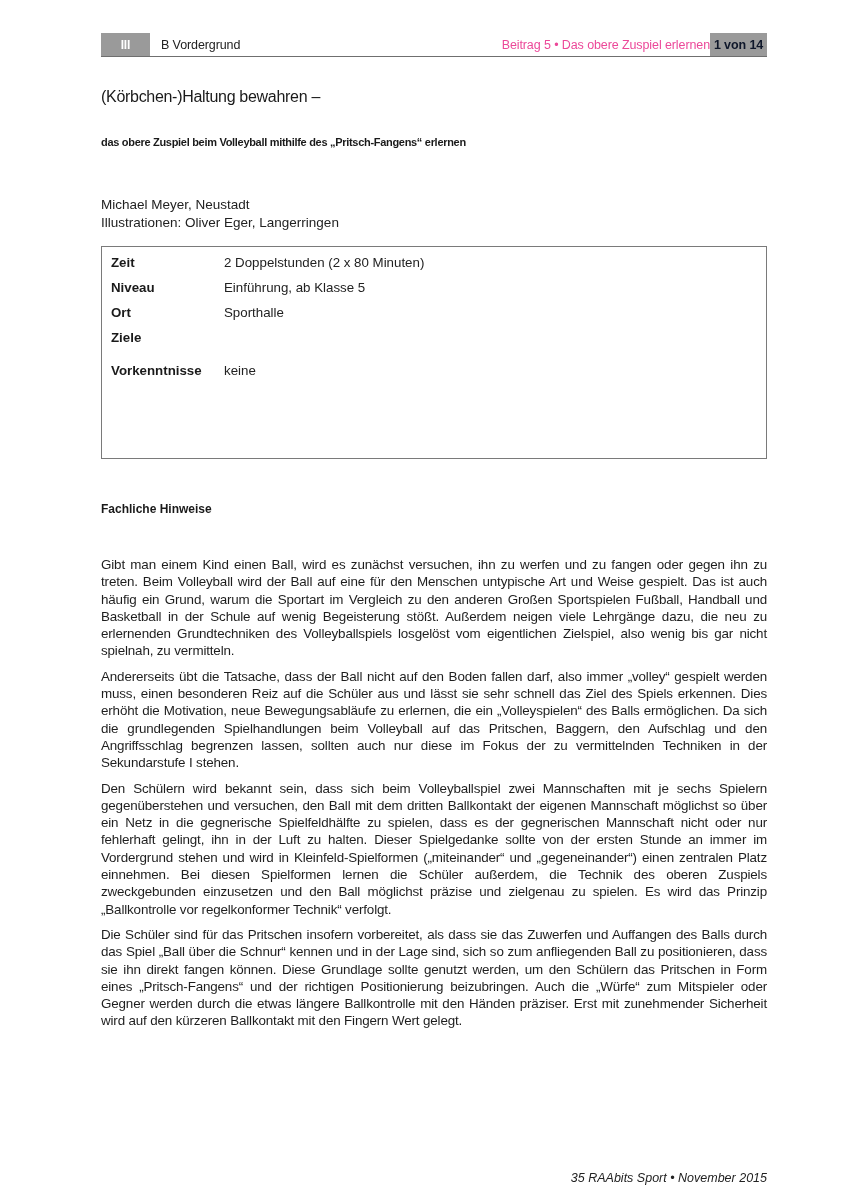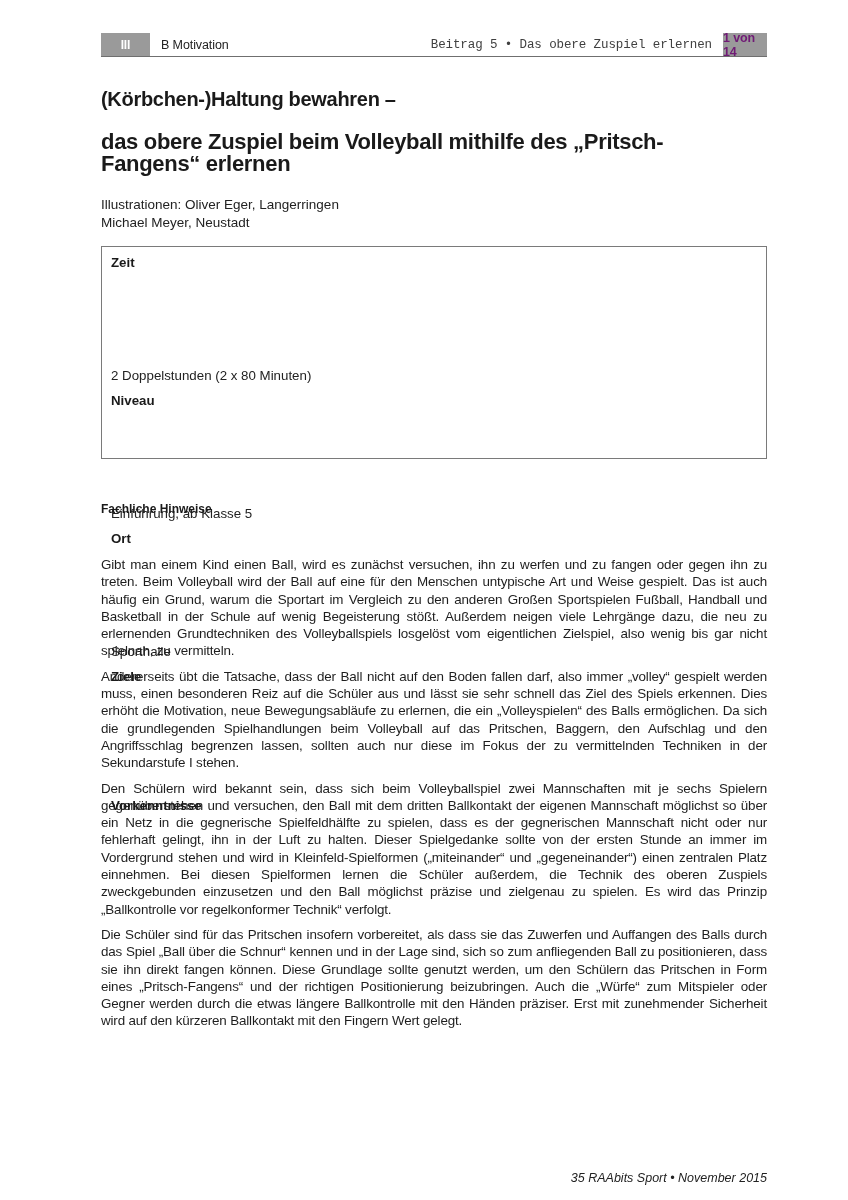--- a/index.html
+++ b/index.html
@@ -39,50 +39,48 @@
       font-weight: bold;
       font-size: 12px;
     }
     .header .cat {
       padding-left: 11px;
       color: #222;
       flex: 0 0 auto;
     }
     .header .spacer { flex: 1; }
     .header .beitrag {
-      color: #404040;
-      padding-right: 11px;
-      font-family: Liberation Mono, monospace;
+      color: #ec4899;
     }
     .header .page {
-      width: 44px;
+      width: 57px;
       height: 23px;
       background: #9a9a9a;
-      color: #701a75;
+      color: #0f172a;
       display: flex;
       align-items: center;
       justify-content: center;
       font-weight: bold;
       font-size: 12.5px;
     }
     .title {
       position: absolute;
       left: 101px;
       top: 88px;
-      font-size: 20px;
-      font-weight: bold;
+      font-size: 16px;
+      font-weight: normal;
       letter-spacing: -0.3px;
       color: #1a1a1a;
     }
     .subtitle {
       position: absolute;
       left: 101px;
       top: 131px;
       width: 640px;
-      font-size: 22px;
+      font-size: 11px;
       font-weight: bold;
       line-height: 22px;
       letter-spacing: -0.3px;
       color: #1a1a1a;
     }
     .author {
       position: absolute;
       left: 101px;
       top: 196px;
       font-size: 13.5px;
@@ -97,21 +95,20 @@
       height: 213px;
       border: 1px solid #7a7a7a;
       box-sizing: border-box;
       padding: 7px 0 0 9px;
       font-size: 13.3px;
       line-height: 17px;
     }
     .info-row {
       display: flex;
       margin-bottom: 8px;
-      flex-direction: column;
     }
     .info-label {
       width: 113px;
       flex: 0 0 113px;
       font-weight: bold;
       color: #1a1a1a;
     }
     .info-value {
       flex: 1;
       padding-right: 14px;
@@ -148,32 +145,32 @@
       font-size: 12.5px;
       font-style: italic;
       color: #222;
     }
   </style>
 </head>
 <body>
 
 <div class="header">
   <div class="sec">III</div>
-  <div class="cat">B Motivation</div>
+  <div class="cat">B Vordergrund</div>
   <div class="spacer"></div>
   <div class="beitrag">Beitrag 5 • Das obere Zuspiel erlernen</div>
   <div class="page">1 von 14</div>
 </div>
 
 <div class="title">(Körbchen-)Haltung bewahren –</div>
 <div class="subtitle">das obere Zuspiel beim Volleyball mithilfe des „Pritsch-Fangens“ erlernen</div>
 
 <div class="author">
+  <div>Michael Meyer, Neustadt</div>
   <div>Illustrationen: Oliver Eger, Langerringen</div>
-  <div>Michael Meyer, Neustadt</div>
 </div>
 
 <div class="infobox">
   <div class="info-row">
     <div class="info-label">Zeit</div>
     <div class="info-value">2 Doppelstunden (2 x 80 Minuten)</div>
   </div>
   <div class="info-row">
     <div class="info-label">Niveau</div>
     <div class="info-value">Einführung, ab Klasse 5</div>
@@ -182,20 +179,21 @@
     <div class="info-label">Ort</div>
     <div class="info-value">Sporthalle</div>
   </div>
   <div class="info-row">
     <div class="info-label">Ziele</div>
   </div>
   <div class="info-row">
   </div>
   <div class="info-row">
     <div class="info-label">Vorkenntnisse</div>
+    <div class="info-value">keine</div>
   </div>
 </div>
 
 <div class="section-heading">Fachliche Hinweise</div>
 
 <div class="body-text">
   <p>Gibt man einem Kind einen Ball, wird es zunächst versuchen, ihn zu werfen und zu fangen oder gegen ihn zu treten. Beim Volleyball wird der Ball auf eine für den Menschen untypische Art und Weise gespielt. Das ist auch häufig ein Grund, warum die Sportart im Vergleich zu den anderen Gro­ßen Sportspielen Fußball, Handball und Basketball in der Schule auf wenig Begeisterung stößt. Außerdem neigen viele Lehrgänge dazu, die neu zu erlernenden Grundtechniken des Volleyball­spiels losgelöst vom eigentlichen Zielspiel, also wenig bis gar nicht spielnah, zu vermitteln.</p>
   <p>Andererseits übt die Tatsache, dass der Ball nicht auf den Boden fallen darf, also immer „volley“ gespielt werden muss, einen besonderen Reiz auf die Schüler aus und lässt sie sehr schnell das Ziel des Spiels erkennen. Dies erhöht die Motivation, neue Bewegungsabläufe zu erlernen, die ein „Volleyspielen“ des Balls ermöglichen. Da sich die grundlegenden Spielhandlungen beim Volleyball auf das Pritschen, Baggern, den Aufschlag und den Angriffsschlag begrenzen lassen, sollten auch nur diese im Fokus der zu vermittelnden Techniken in der Sekundarstufe I stehen.</p>
   <p>Den Schülern wird bekannt sein, dass sich beim Volleyballspiel zwei Mannschaften mit je sechs Spie­lern gegenüberstehen und versuchen, den Ball mit dem dritten Ballkontakt der eigenen Mannschaft möglichst so über ein Netz in die gegnerische Spielfeldhälfte zu spielen, dass es der gegnerischen Mannschaft nicht oder nur fehlerhaft gelingt, ihn in der Luft zu halten. Dieser Spielgedanke sollte von der ersten Stunde an immer im Vordergrund stehen und wird in Kleinfeld-Spielformen („mitei­nander“ und „gegeneinander“) einen zentralen Platz einnehmen. Bei diesen Spielformen lernen die Schüler außerdem, die Technik des oberen Zuspiels zweckgebunden einzusetzen und den Ball möglichst präzise und zielgenau zu spielen. Es wird das Prinzip „Ballkontrolle vor regelkonformer Technik“ verfolgt.</p>
   <p>Die Schüler sind für das Pritschen insofern vorbereitet, als dass sie das Zuwerfen und Auffangen des Balls durch das Spiel „Ball über die Schnur“ kennen und in der Lage sind, sich so zum anfliegenden Ball zu positionieren, dass sie ihn direkt fangen können. Diese Grundlage sollte genutzt werden, um den Schülern das Pritschen in Form eines „Pritsch-Fangens“ und der richtigen Positionierung beizu­bringen. Auch die „Würfe“ zum Mitspieler oder Gegner werden durch die etwas längere Ballkontrolle mit den Händen präziser. Erst mit zunehmender Sicherheit wird auf den kürzeren Ballkontakt mit den Fingern Wert gelegt.</p>

